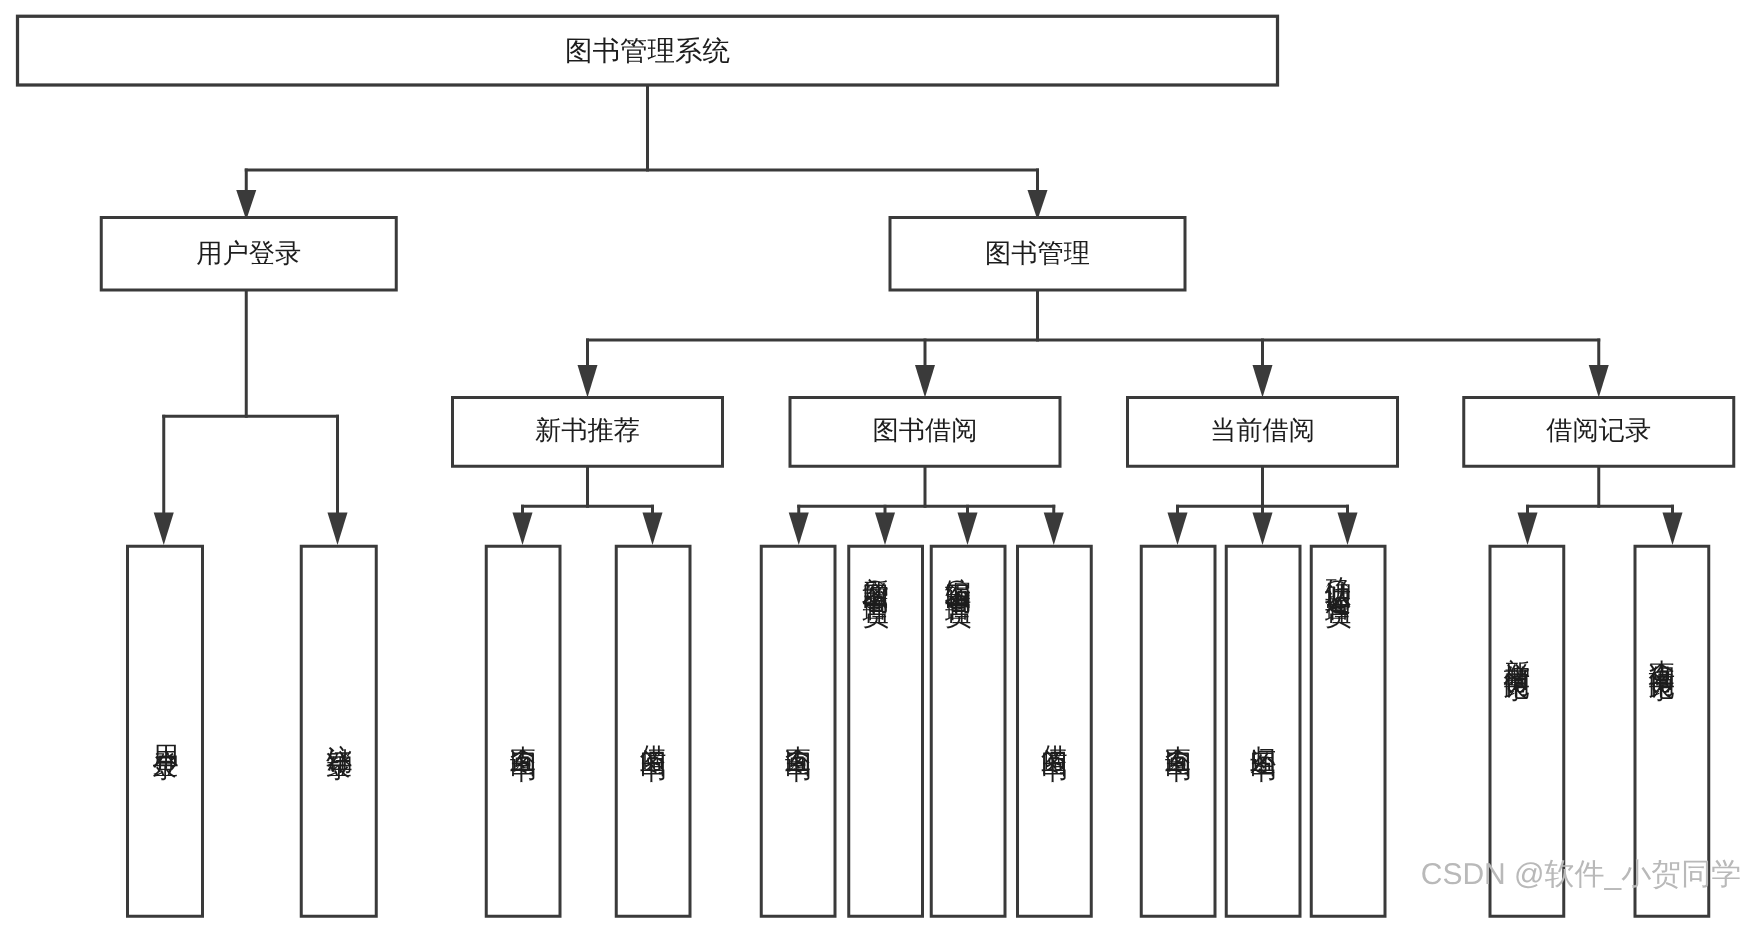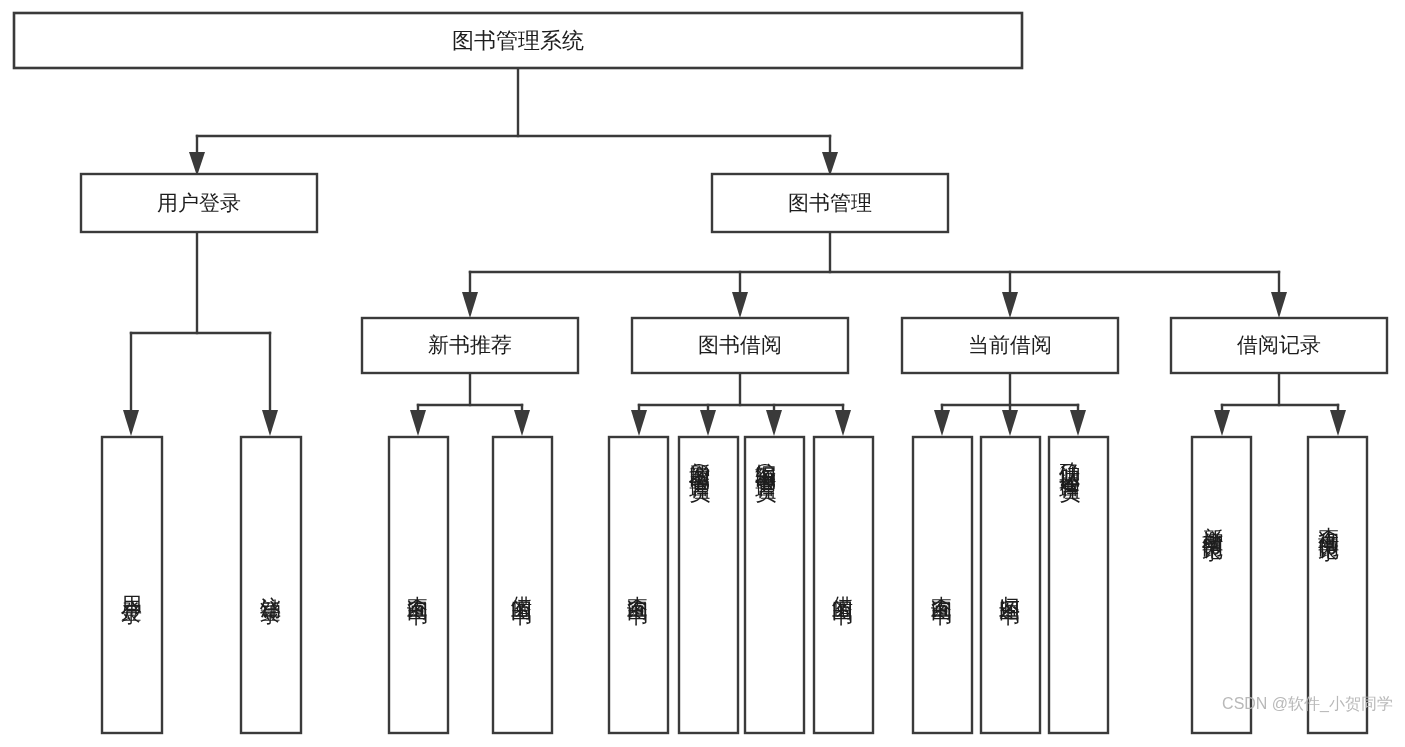--- a/index.html
+++ b/index.html
@@ -59,21 +59,21 @@
     letter-spacing: 3px;
     writing-mode: vertical-rl;
     text-orientation: upright;
     text-anchor: middle;
   }
   .watermark {
     position: absolute;
     right: 12px;
     bottom: 6px;
     font-family: "Liberation Sans", "DejaVu Sans", sans-serif;
-    font-size: 16px;
+    font-size: 24px;
     color: #b9b9b9;
     white-space: nowrap;
     user-select: none;
   }
 </style>
 </head>
 <body>
 
 <div id="diagram-root">
 

